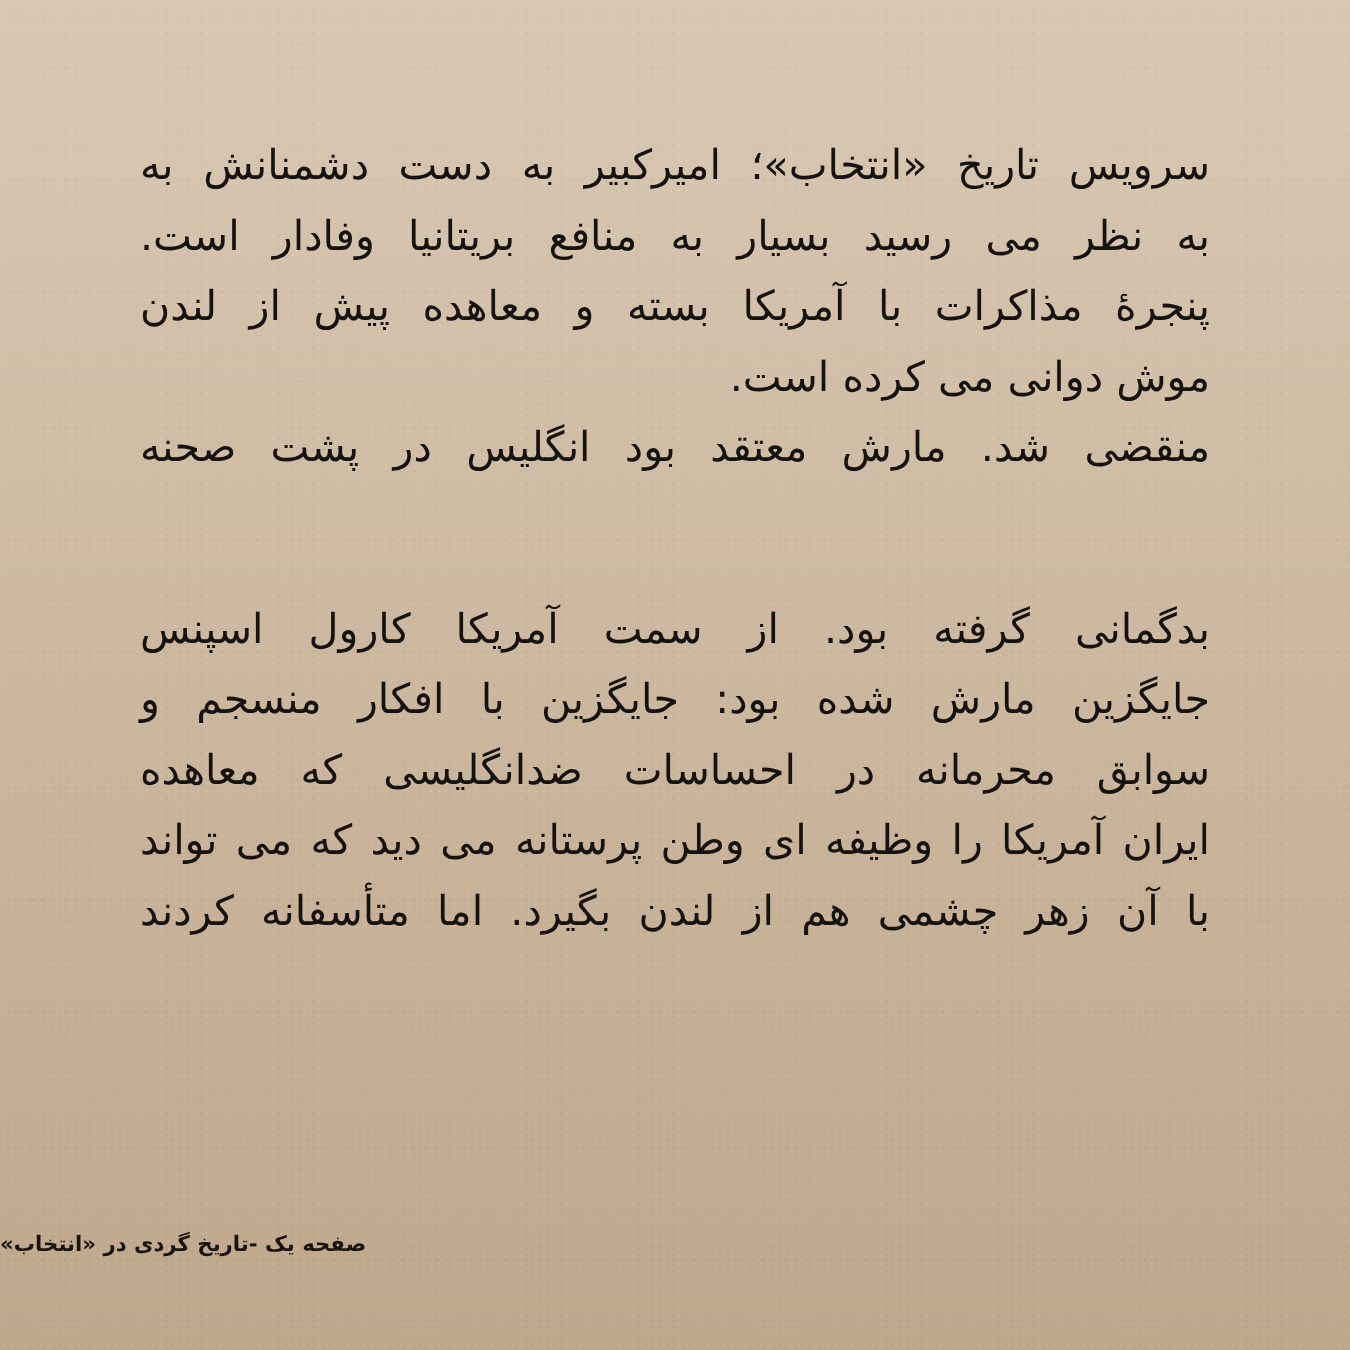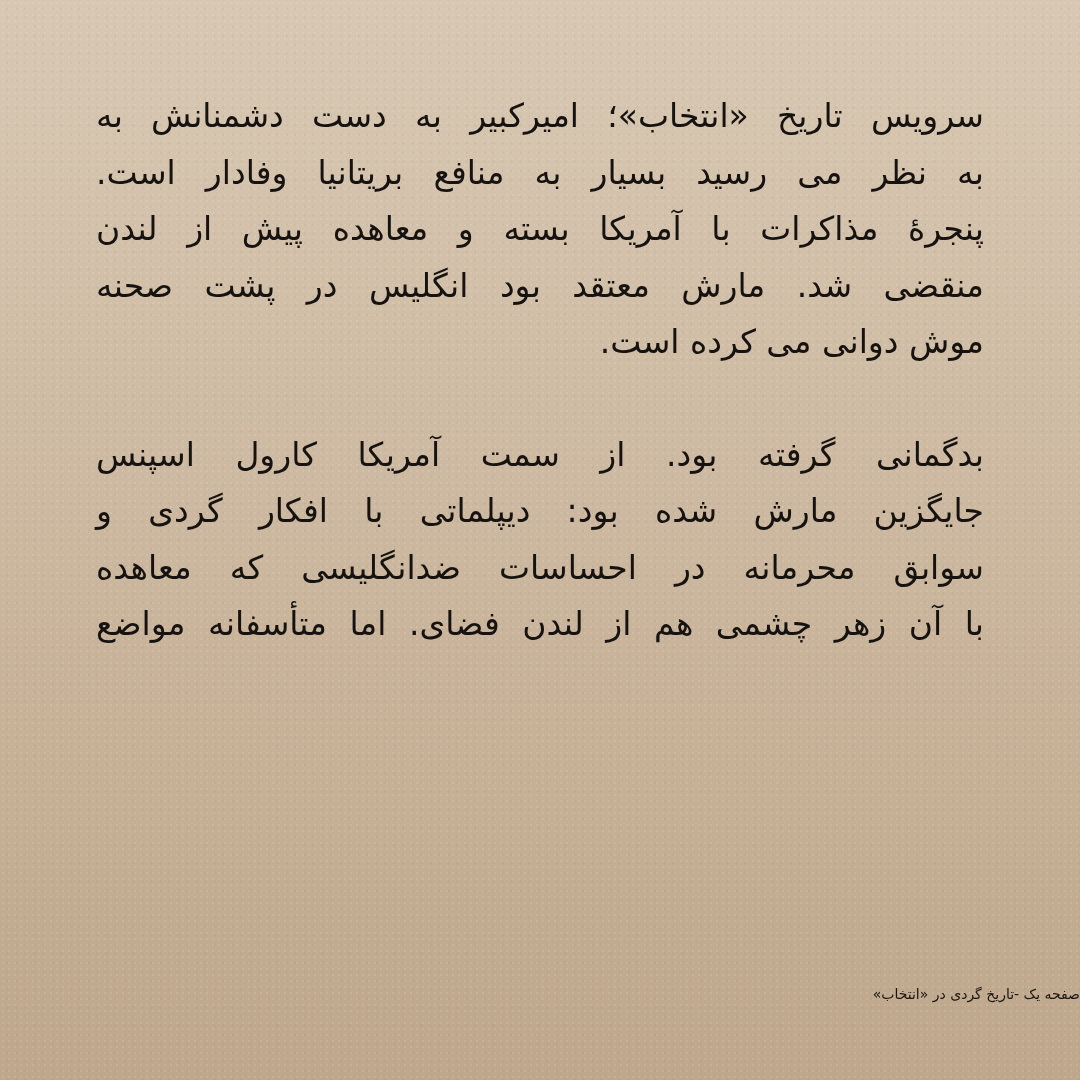--- a/index.html
+++ b/index.html
@@ -27,21 +27,21 @@
     }
     .page {
       position: absolute;
       left: 96px;
       top: 88px;
       width: 888px;
       direction: rtl;
       text-align: justify;
     }
     .para {
-      margin: 0;
+      margin: 16px;
     }
     .line {
       display: block;
       font-size: 33px;
       line-height: 56.5px;
       height: 56.5px;
       white-space: nowrap;
       text-align: justify;
       text-align-last: justify;
       letter-spacing: 0;
@@ -50,44 +50,45 @@
       text-align-last: right;
     }
     .gap {
       height: 56px;
     }
     .footer {
       position: absolute;
       left: 0;
       right: 0;
       top: 986px;
-      text-align: right;
+      text-align: left;
       direction: rtl;
-      font-size: 14px;
-      font-weight: normal;
+      font-size: 17px;
+      font-weight: bold;
       color: #1a1410;
     }
   </style>
 </head>
 <body>
 
 <div class="texture"></div>
 
 <main class="page">
   <section class="para">
     <span class="line">سرویس تاریخ «انتخاب»؛ امیرکبیر به دست دشمنانش به</span>
     <span class="line">به نظر می رسید بسیار به منافع بریتانیا وفادار است.</span>
     <span class="line">پنجرۀ مذاکرات با آمریکا بسته و معاهده پیش از لندن</span>
+    <span class="line last">موش دوانی می کرده است.</span>
     <span class="line">منقضی شد. مارش معتقد بود انگلیس در پشت صحنه</span>
-    <span class="line last">موش دوانی می کرده است.</span>
   </section>
 
   <div class="gap"></div>
 
   <section class="para">
     <span class="line">بدگمانی گرفته بود. از سمت آمریکا کارول اسپنس</span>
-    <span class="line">جایگزین مارش شده بود: دیپلماتی با افکار گردی و</span>
+    <span class="line">جایگزین مارش شده بود: جایگزین با افکار منسجم و</span>
     <span class="line">سوابق محرمانه در احساسات ضدانگلیسی که معاهده</span>
-    <span class="line">با آن زهر چشمی هم از لندن فضای. اما متأسفانه مواضع</span>
+    <span class="line">ایران آمریکا را وظیفه ای وطن پرستانه می دید که می تواند</span>
+    <span class="line">با آن زهر چشمی هم از لندن بگیرد. اما متأسفانه کردند</span>
   </section>
 </main>
 
 <footer class="footer">صفحه یک -تاریخ گردی در «انتخاب»</footer>
 
 </body></html>

